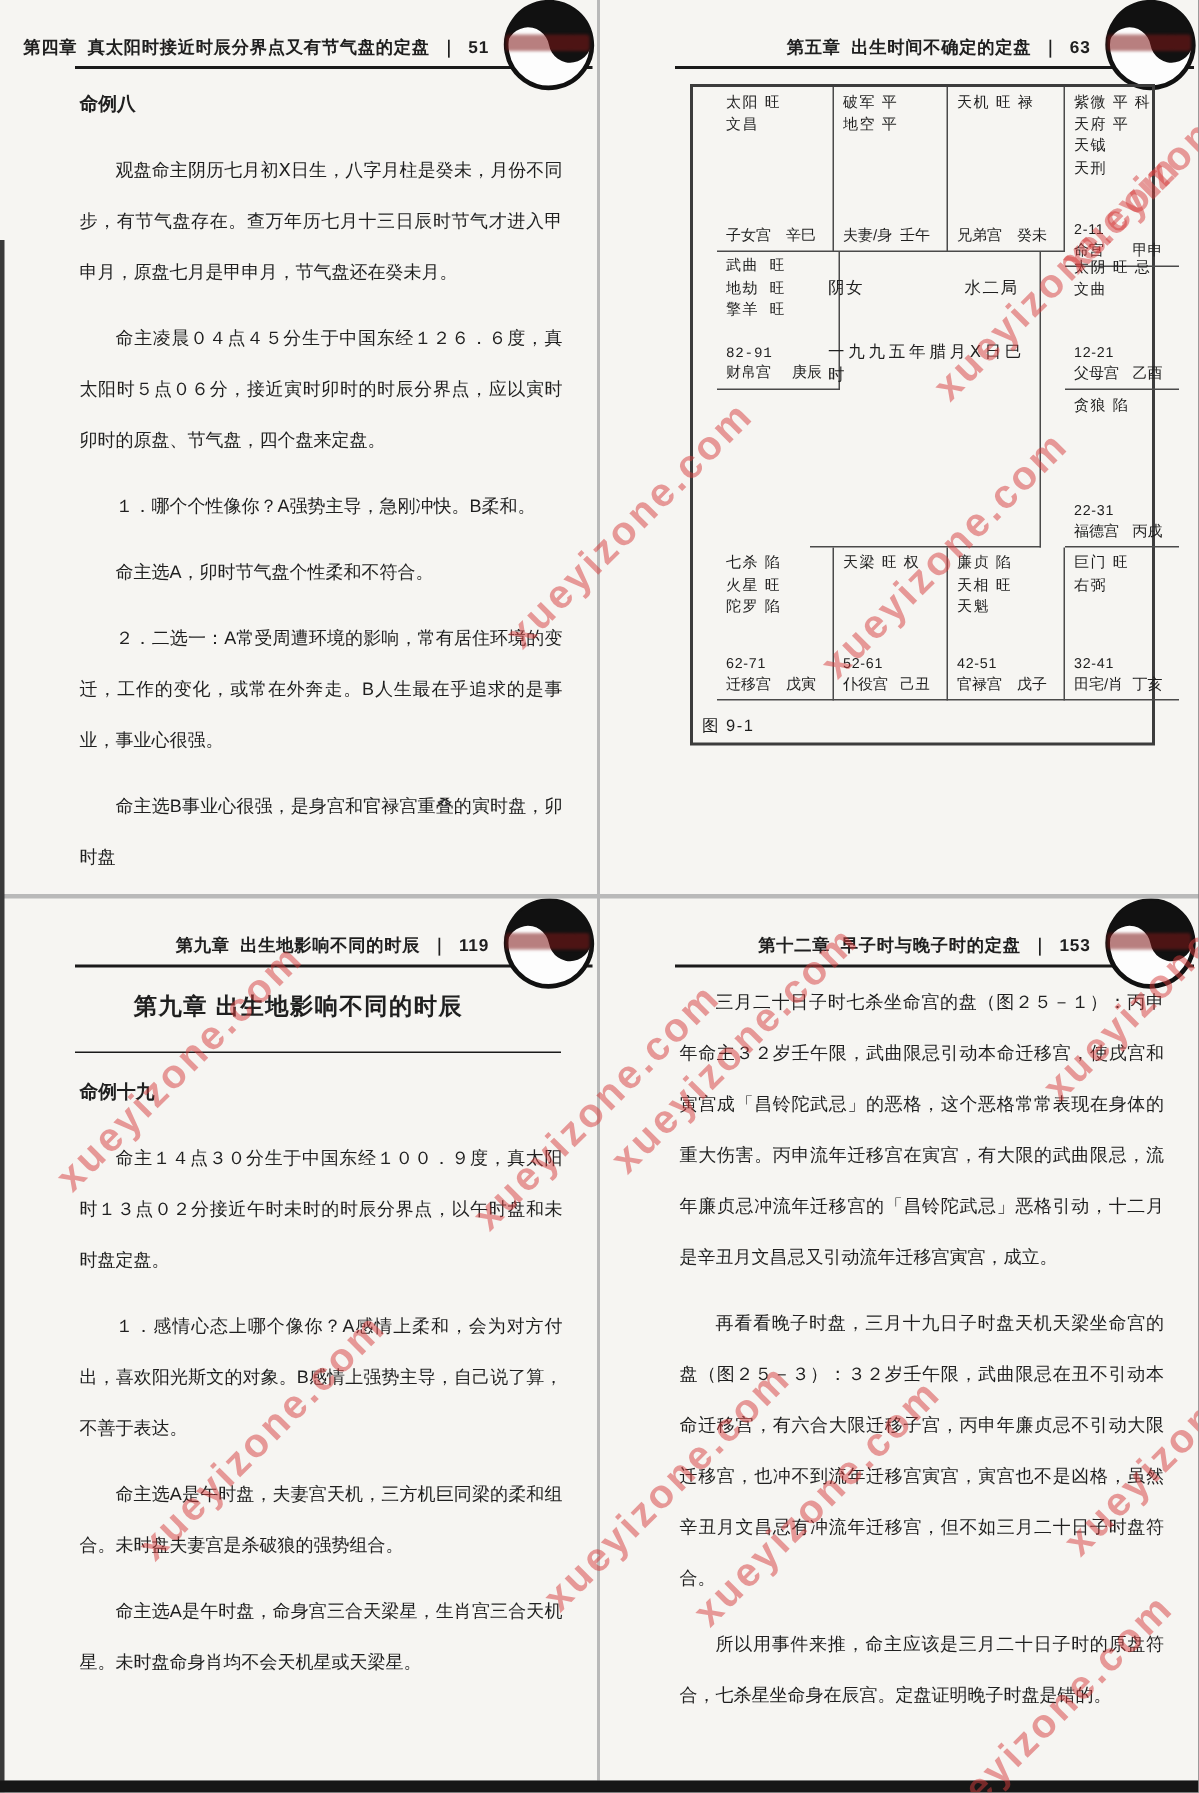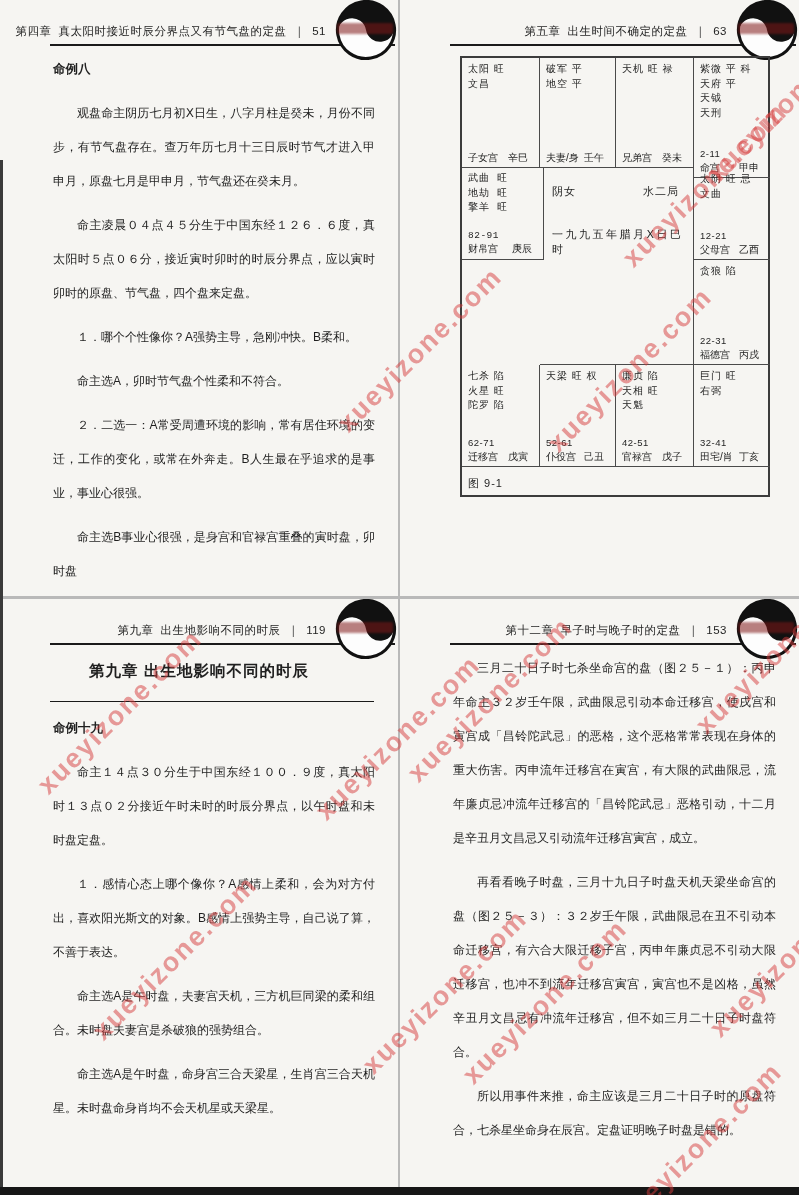--- a/index.html
+++ b/index.html
@@ -8,42 +8,42 @@
   .page{position:absolute;background:#f6f5f2;overflow:hidden;}
   #p-tl{left:0;top:0;width:398px;height:596px;}
   #p-tr{left:400px;top:0;width:399px;height:596px;}
   #p-bl{left:0;top:599px;width:398px;height:588px;}
   #p-br{left:400px;top:599px;width:399px;height:588px;}
   .bottom-bar{position:absolute;left:0;top:1187px;width:799px;height:8px;background:#161616;}
   .edge-left{position:absolute;left:0;top:160px;width:3px;height:1035px;background:#3a3a3a;}
 
   
   .hdr{position:absolute;top:24px;left:10px;right:72px;display:flex;justify-content:flex-end;
-       align-items:baseline;gap:7px;font-size:11.5px;font-weight:normal;letter-spacing:.5px;white-space:nowrap;}
+       align-items:baseline;gap:7px;font-size:11.5px;font-weight:bold;letter-spacing:.5px;white-space:nowrap;}
   .hdr-rule{position:absolute;top:44px;left:50px;right:3px;border-top:2px solid #1a1a1a;}
   .logo{position:absolute;top:-1px;right:1px;width:62px;height:62px;}
   .logo svg{display:block;}
   .logo-stamp{position:absolute;top:24px;left:2px;width:56px;height:11px;
               background:rgba(128,24,24,.55);filter:blur(1px);border-radius:2px;}
 
   
   .body{position:absolute;left:53px;right:23px;font-size:12px;line-height:34px;text-align:justify;}
   .body p{margin:0 0 10px 0;text-indent:2em;}
   .case-label{font-weight:bold;text-indent:0 !important;font-size:12.5px;}
 
   
   .chap-title{position:absolute;top:62px;left:0;right:0;text-align:center;
               font-size:15.5px;font-weight:bold;letter-spacing:1px;}
   .title-rule{position:absolute;top:102px;left:50px;right:24px;border-top:1.5px solid #1a1a1a;}
 
   
   .chart{position:absolute;left:60px;top:56px;width:310px;height:441px;
          border:2px solid #3c3c3c;box-sizing:border-box;font-size:10px;}
   .cell{position:absolute;box-sizing:border-box;border-right:1px solid #4a4a4a;border-bottom:1px solid #4a4a4a;
-        display:flex;flex-direction:column;justify-content:space-between;padding:4px 2px 2px 6px;}
+        display:flex;flex-direction:column;justify-content:space-between;padding:4px 2px 2px 6px;margin-left:16px;}
   .cell.no-r{border-right:none;}
   .stars{white-space:pre-line;line-height:14.5px;letter-spacing:1px;}
   .foot{line-height:13px;}
   .decade{font-size:9.5px;letter-spacing:.5px;}
   .decade:empty{display:none;}
   .prow{display:flex;line-height:15px;}
   .branch{margin-left:auto;margin-right:9px;}
   .ctr{position:absolute;left:78px;top:110px;width:154px;height:197px;box-sizing:border-box;
        border-right:1px solid #4a4a4a;border-bottom:1px solid #4a4a4a;padding:16px 8px 0 12px;}
   .ctr-top{display:flex;justify-content:space-between;font-size:11px;letter-spacing:1px;padding-right:6px;gap:37px;}

